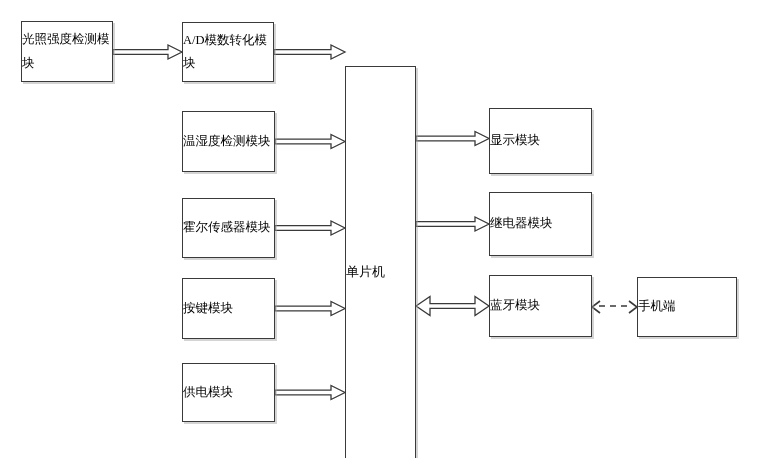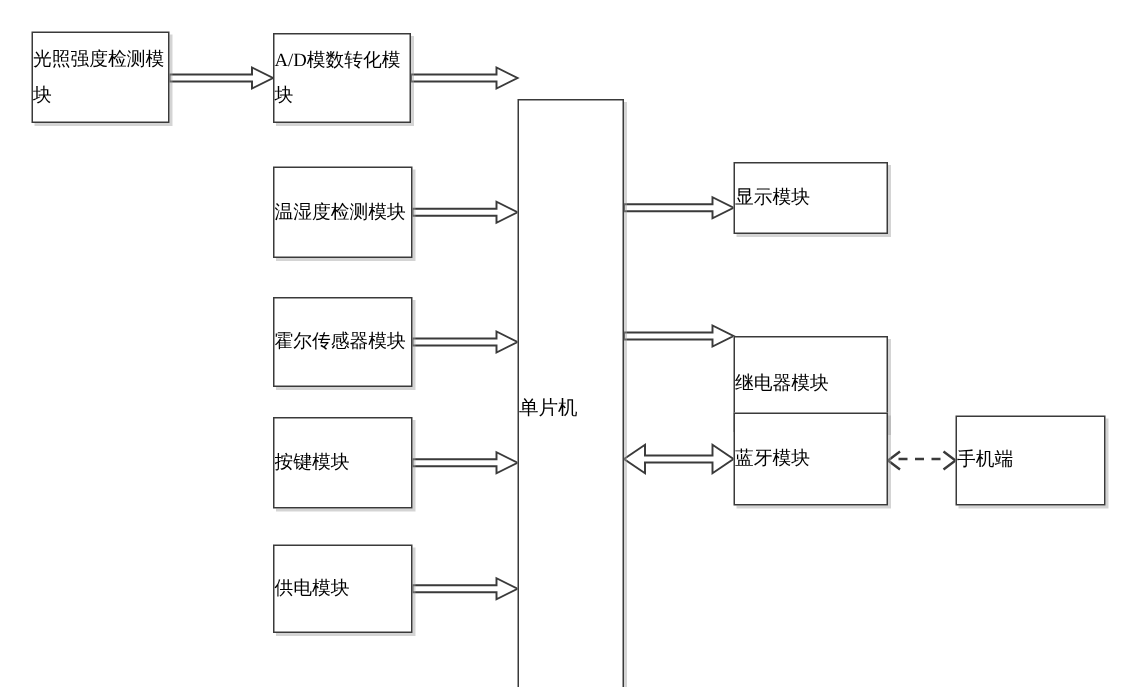--- a/index.html
+++ b/index.html
@@ -78,25 +78,25 @@
   </div>
 
   <div class="box" style="left: 182px; top: 363px; width: 93px; height: 59px;">
     <span class="lbl">供电模块</span>
   </div>
 
   <div class="box mcu" style="left: 345px; top: 30px; width: 71px; height: 411px;">
     <span class="lbl">单片机</span>
   </div>
 
-  <div class="box" style="left: 489px; top: 108px; width: 103px; height: 48px;">
+  <div class="box" style="left: 489px; top: 108px; width: 103px; height: 66px;">
     <span class="lbl">显示模块</span>
   </div>
 
-  <div class="box" style="left: 489px; top: 192px; width: 103px; height: 64px; margin-top: 32px;">
+  <div class="box" style="left: 489px; top: 192px; width: 103px; height: 64px;">
     <span class="lbl">继电器模块</span>
   </div>
 
   <div class="box" style="left: 489px; top: 275px; width: 103px; height: 62px;">
     <span class="lbl">蓝牙模块</span>
   </div>
 
   <div class="box" style="left: 637px; top: 277px; width: 100px; height: 60px;">
     <span class="lbl">手机端</span>
   </div>

